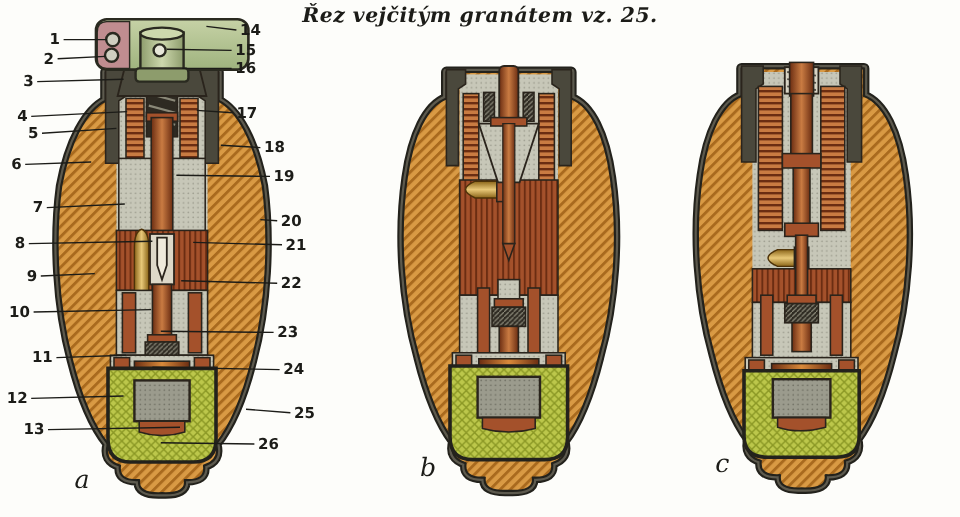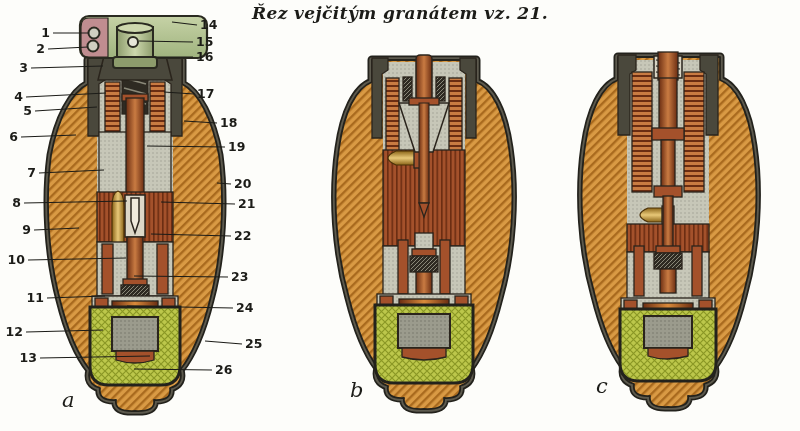--- a/index.html
+++ b/index.html
@@ -13,21 +13,21 @@
   .p{stroke:#2a241c;stroke-width:1.3;}
   .p2{stroke:#2a241c;stroke-width:2;}
   .leader{stroke:var(--ink,#1c1c18);stroke-width:1.2;}
   .num{font:bold 12.5px "DejaVu Sans",sans-serif;fill:var(--ink,#1c1c18);}
   .letter{font:italic 21px "DejaVu Serif",serif;fill:var(--ink,#1c1c18);}
 </style>
 </head>
 <body>
 
 <div class="stage">
-  <div class="title">Řez vejčitým granátem vz. 21.</div>
+  <div class="title">Řez vejčitým granátem vz. 25.</div>
 
   <svg class="diagram" width="800" height="431" viewBox="0 0 800 431">
     <defs>
       <pattern id="hatchBody" patternUnits="userSpaceOnUse" width="6" height="6" patternTransform="rotate(45)">
         <rect width="6" height="6" style="fill:var(--body,#d99a44)"></rect>
         <rect width="2.4" height="6" style="fill:var(--body-hatch,#a96a1e)"></rect>
       </pattern>
       <pattern id="hatchCopper" patternUnits="userSpaceOnUse" width="4.5" height="4.5">
         <rect width="4.5" height="4.5" style="fill:var(--copper,#a4512b)"></rect>
         <rect width="1.6" height="4.5" style="fill:var(--copper-dark,#6b2d12)"></rect>

